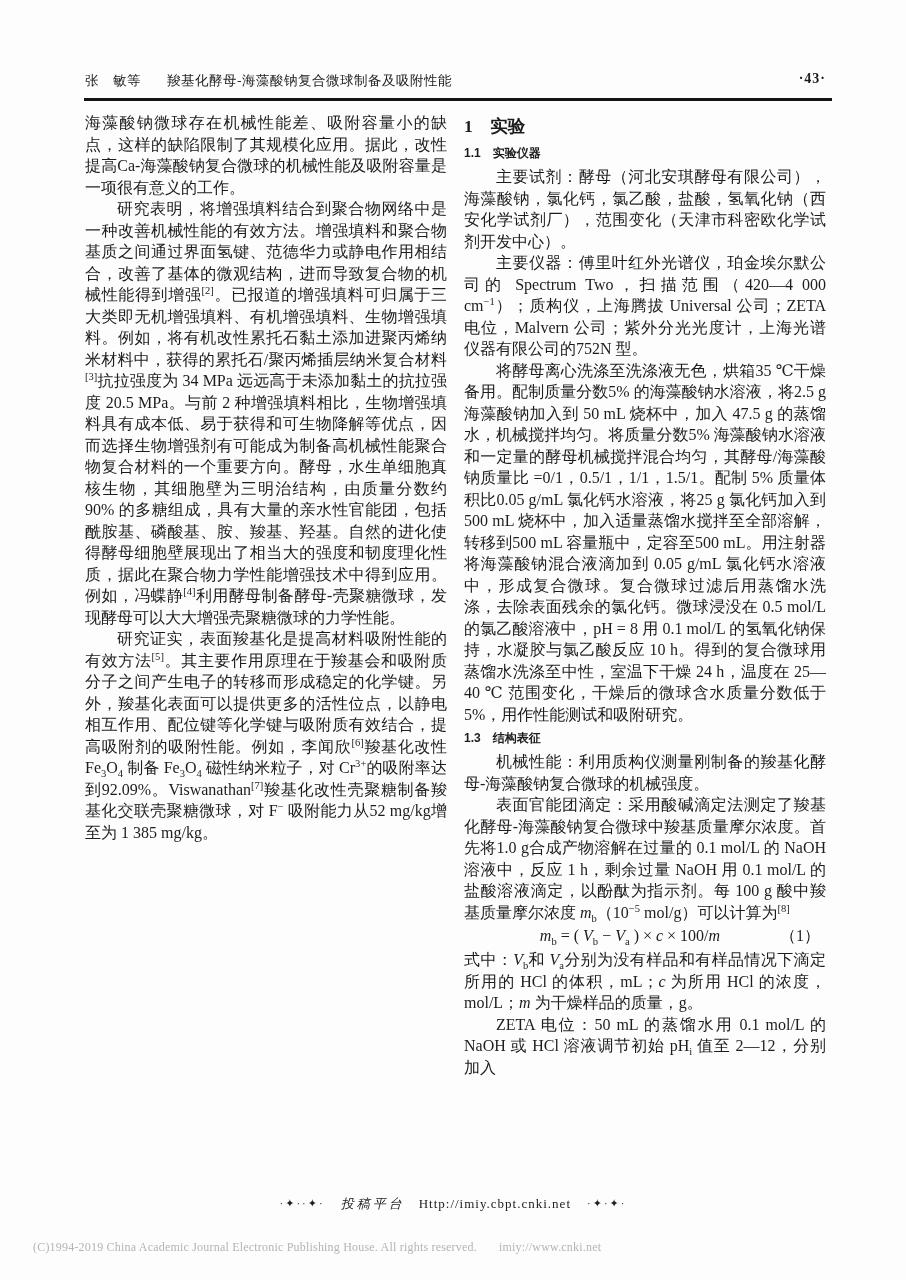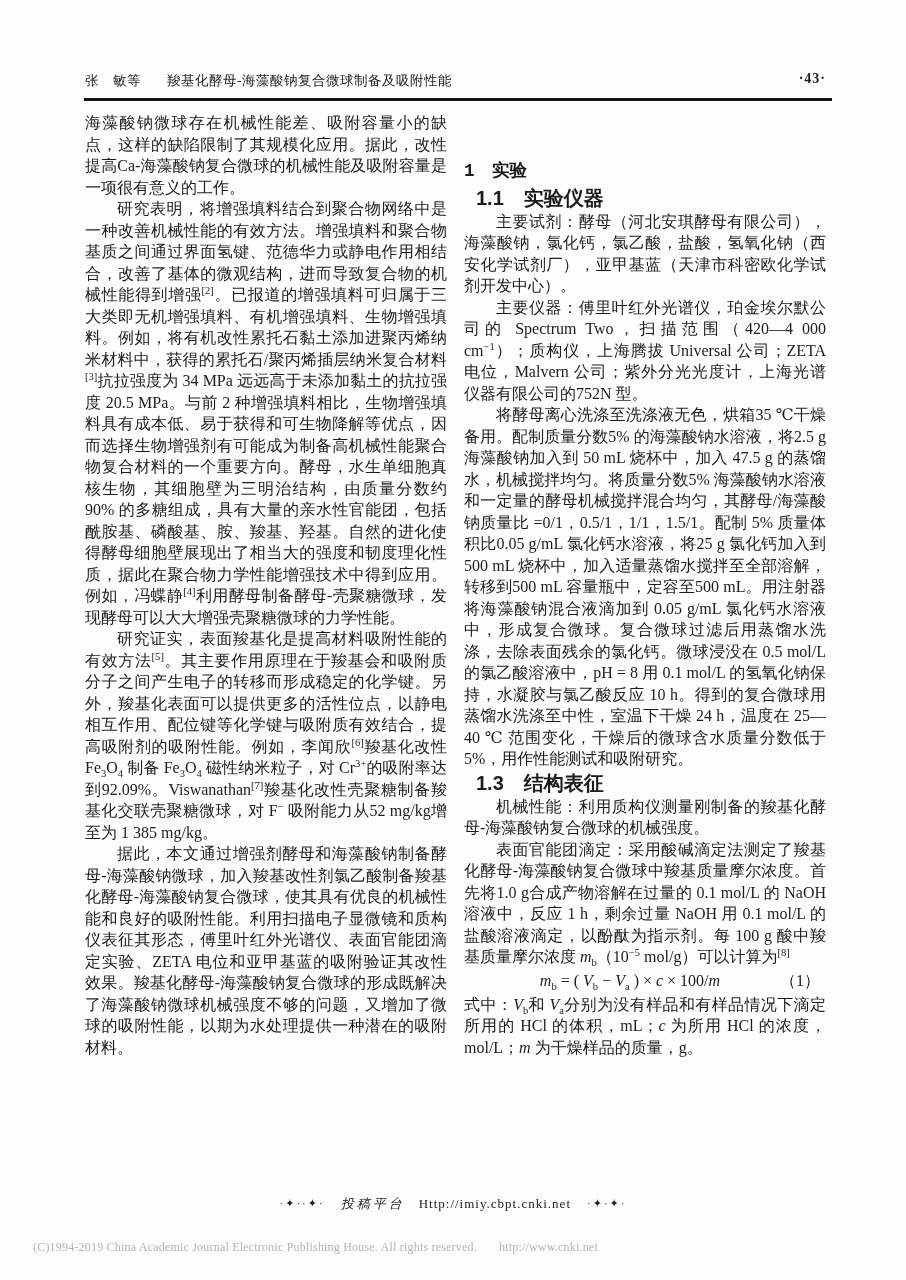--- a/index.html
+++ b/index.html
@@ -16,38 +16,38 @@
     font-size:13.5px;letter-spacing:.5px;
   }
   .running-center{position:absolute;left:0;right:0;text-align:left;top:0;}
   .running-author{margin-right:26px;}
   .running-pageno{position:absolute;right:4px;top:-1px;font-weight:bold;font-size:14px;letter-spacing:1px;}
   .head-rule{position:absolute;top:98px;left:84px;width:748px;height:3px;background:#151515;}
 
   
   .columns{
     position:absolute;top:112px;left:85px;width:745px;
-    display:flex;gap:17px;align-items:flex-end;
+    display:flex;gap:17px;
   }
   .col{width:362px;font-size:16px;line-height:21.5px;text-align:justify;}
   .col p{margin:0;}
   .indent{text-indent:2em;}
   sup,sub{font-size:66%;line-height:0;}
   sup{vertical-align:super;}
   sub{vertical-align:sub;}
   i{font-style:italic;}
 
   .sec-h1{
-    font-family:Liberation Mono, monospace;
+    font-family:Liberation Serif, serif;
     font-weight:bold;font-size:17.5px;line-height:26px;margin:1px 0 2px;
     text-align:left;
   }
   .sec-h2{
     font-family:"Liberation Sans","DejaVu Sans",sans-serif;
-    font-weight:bold;font-size:20px;line-height:24px;margin:1px 12px 1px;
+    font-weight:bold;font-size:12px;line-height:24px;margin:1px 0 1px;
     text-align:left;
   }
 
   .formula{position:relative;height:26px;line-height:26px;}
   .formula-body{position:absolute;left:16px;right:46px;text-align:center;}
   .formula-number{position:absolute;right:6px;}
 
   
   .submit-footer{
     position:absolute;top:1195px;left:0;width:906px;text-align:center;
@@ -77,43 +77,43 @@
     <span class="running-pageno">·43·</span>
   </div>
   <div class="head-rule"></div>
 
   <div class="columns">
 
     <div class="col">
       <p>海藻酸钠微球存在机械性能差、吸附容量小的缺点，这样的缺陷限制了其规模化应用。据此，改性提高Ca-海藻酸钠复合微球的机械性能及吸附容量是一项很有意义的工作。</p>
       <p class="indent">研究表明，将增强填料结合到聚合物网络中是一种改善机械性能的有效方法。增强填料和聚合物基质之间通过界面氢键、范德华力或静电作用相结合，改善了基体的微观结构，进而导致复合物的机械性能得到增强<sup>[2]</sup>。已报道的增强填料可归属于三大类即无机增强填料、有机增强填料、生物增强填料。例如，将有机改性累托石黏土添加进聚丙烯纳米材料中，获得的累托石/聚丙烯插层纳米复合材料<sup>[3]</sup>抗拉强度为 34 MPa 远远高于未添加黏土的抗拉强度 20.5 MPa。与前 2 种增强填料相比，生物增强填料具有成本低、易于获得和可生物降解等优点，因而选择生物增强剂有可能成为制备高机械性能聚合物复合材料的一个重要方向。酵母，水生单细胞真核生物，其细胞壁为三明治结构，由质量分数约90% 的多糖组成，具有大量的亲水性官能团，包括酰胺基、磷酸基、胺、羧基、羟基。自然的进化使得酵母细胞壁展现出了相当大的强度和韧度理化性质，据此在聚合物力学性能增强技术中得到应用。例如，冯蝶静<sup>[4]</sup>利用酵母制备酵母-壳聚糖微球，发现酵母可以大大增强壳聚糖微球的力学性能。</p>
       <p class="indent">研究证实，表面羧基化是提高材料吸附性能的有效方法<sup>[5]</sup>。其主要作用原理在于羧基会和吸附质分子之间产生电子的转移而形成稳定的化学键。另外，羧基化表面可以提供更多的活性位点，以静电相互作用、配位键等化学键与吸附质有效结合，提高吸附剂的吸附性能。例如，李闻欣<sup>[6]</sup>羧基化改性Fe<sub>3</sub>O<sub>4</sub> 制备 Fe<sub>3</sub>O<sub>4</sub> 磁性纳米粒子，对 Cr<sup>3+</sup>的吸附率达到92.09%。Viswanathan<sup>[7]</sup>羧基化改性壳聚糖制备羧基化交联壳聚糖微球，对 F<sup>−</sup> 吸附能力从52 mg/kg增至为 1 385 mg/kg。</p>
-      <p class="indent">据此，本文通过增强剂酵母和海藻酸钠制备酵母-海藻酸钠微球，加入羧基改性剂氯乙酸制备羧基化酵母-海藻酸钠复合微球，使其具有优良的机械性能和良好的吸附性能。利用扫描电子显微镜和质构仪表征其形态，傅里叶红外光谱仪、表面官能团滴定实验、ZETA 电位和亚甲基蓝的吸附验证其改性效果。羧基化酵母-海藻酸钠复合微球的形成既解决了海藻酸钠微球机械强度不够的问题，又增加了微球的吸附性能，以期为水处理提供一种潜在的吸附材料。</p>
     </div>
 
     <div class="col">
       <div class="sec-h1">1　实验</div>
       <div class="sec-h2">1.1　实验仪器</div>
-      <p class="indent">主要试剂：酵母（河北安琪酵母有限公司），海藻酸钠，氯化钙，氯乙酸，盐酸，氢氧化钠（西安化学试剂厂），亚甲基蓝（天津市科密欧化学试剂开发中心）。</p>
+      <p class="indent">主要试剂：酵母（河北安琪酵母有限公司），海藻酸钠，氯化钙，氯乙酸，盐酸，氢氧化钠（西安化学试剂厂），范围变化（天津市科密欧化学试剂开发中心）。</p>
       <p class="indent">主要仪器：傅里叶红外光谱仪，珀金埃尔默公司的 Spectrum Two，扫描范围（420—4 000 cm<sup>−1</sup>）；质构仪，上海腾拔 Universal 公司；ZETA 电位，Malvern 公司；紫外分光光度计，上海光谱仪器有限公司的752N 型。</p>
       <p class="indent">将酵母离心洗涤至洗涤液无色，烘箱35 ℃干燥备用。配制质量分数5% 的海藻酸钠水溶液，将2.5 g海藻酸钠加入到 50 mL 烧杯中，加入 47.5 g 的蒸馏水，机械搅拌均匀。将质量分数5% 海藻酸钠水溶液和一定量的酵母机械搅拌混合均匀，其酵母/海藻酸钠质量比 =0/1，0.5/1，1/1，1.5/1。配制 5% 质量体积比0.05 g/mL 氯化钙水溶液，将25 g 氯化钙加入到500 mL 烧杯中，加入适量蒸馏水搅拌至全部溶解，转移到500 mL 容量瓶中，定容至500 mL。用注射器将海藻酸钠混合液滴加到 0.05 g/mL 氯化钙水溶液中，形成复合微球。复合微球过滤后用蒸馏水洗涤，去除表面残余的氯化钙。微球浸没在 0.5 mol/L 的氯乙酸溶液中，pH = 8 用 0.1 mol/L 的氢氧化钠保持，水凝胶与氯乙酸反应 10 h。得到的复合微球用蒸馏水洗涤至中性，室温下干燥 24 h，温度在 25—40 ℃ 范围变化，干燥后的微球含水质量分数低于 5%，用作性能测试和吸附研究。</p>
       <div class="sec-h2">1.3　结构表征</div>
       <p class="indent">机械性能：利用质构仪测量刚制备的羧基化酵母-海藻酸钠复合微球的机械强度。</p>
       <p class="indent">表面官能团滴定：采用酸碱滴定法测定了羧基化酵母-海藻酸钠复合微球中羧基质量摩尔浓度。首先将1.0 g合成产物溶解在过量的 0.1 mol/L 的 NaOH 溶液中，反应 1 h，剩余过量 NaOH 用 0.1 mol/L 的盐酸溶液滴定，以酚酞为指示剂。每 100 g 酸中羧基质量摩尔浓度 <i>m</i><sub>b</sub>（10<sup>−5</sup> mol/g）可以计算为<sup>[8]</sup></p>
       <div class="formula">
         <span class="formula-body"><i>m</i><sub>b</sub> = ( <i>V</i><sub>b</sub> − <i>V</i><sub>a</sub> ) × <i>c</i> × 100/<i>m</i></span>
         <span class="formula-number">（1）</span>
       </div>
       <p>式中：<i>V</i><sub>b</sub>和 <i>V</i><sub>a</sub>分别为没有样品和有样品情况下滴定所用的 HCl 的体积，mL；<i>c</i> 为所用 HCl 的浓度，mol/L；<i>m</i> 为干燥样品的质量，g。</p>
+      <p class="indent">ZETA 电位：50 mL 的蒸馏水用 0.1 mol/L 的NaOH 或 HCl 溶液调节初始 pH<sub>i</sub> 值至 2—12，分别加入</p>
     </div>
 
   </div>
 
   <div class="submit-footer">
     <span class="ornament">·✦··✦·</span><span class="submit-label">投稿平台</span><span class="submit-url">Http://imiy.cbpt.cnki.net</span><span class="ornament">·✦·✦·</span>
   </div>
 
   <div class="copyright-bar">
     <span>(C)1994-2019 China Academic Journal Electronic Publishing House. All rights reserved.</span>
-    <span>http://www.cnki.net</span>
+    <span>imiy://www.cnki.net</span>
   </div>
 
 </div>
 
 </body></html>

